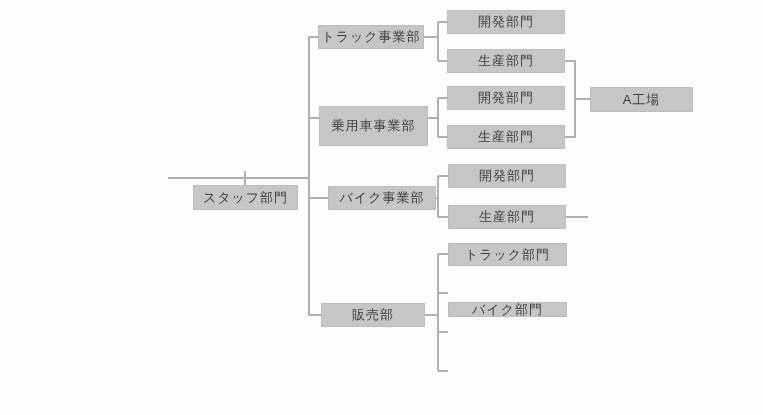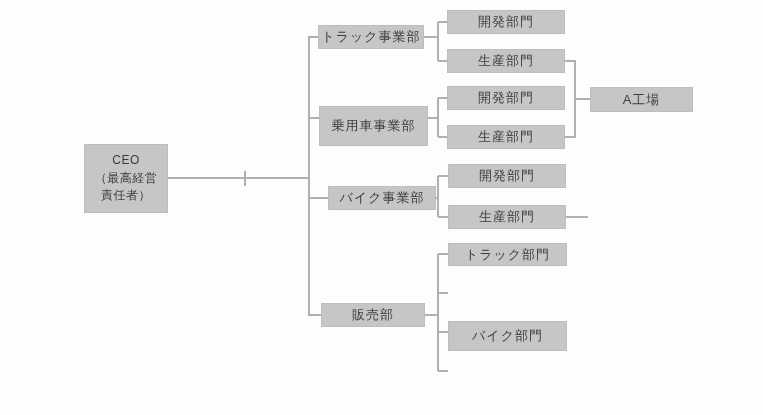--- a/index.html
+++ b/index.html
@@ -59,25 +59,23 @@
     <path d="M 245 171 L 245 186"></path>
     <path d="M 318 37 L 309 37 L 309 315 L 321 315 M 309 118 L 319 118 M 309 198 L 328 198"></path>
     <path d="M 424 37 L 438 37 M 438 22 L 438 61 M 438 22 L 447 22 M 438 61 L 447 61"></path>
     <path d="M 428 118 L 438 118 M 438 98 L 438 137 M 438 98 L 447 98 M 438 137 L 447 137"></path>
     <path d="M 428 198 L 438 198 M 438 176 L 438 217 M 438 176 L 448 176 M 438 217 L 448 217"></path>
     <path d="M 425 315 L 438 315 M 438 254 L 438 371 M 438 254 L 448 254 M 438 293 L 448 293 M 438 332 L 448 332 M 438 371 L 448 371"></path>
     <path d="M 565 61 L 575 61 L 575 137 L 565 137 M 575 99 L 590 99"></path>
     <path d="M 566 217 L 588 217"></path>
   </svg>
 
-  <div class="node ceo" style="left:84px;top:144px;width:84px;height:69px">CEO
-（最高経営
-責任者）</div>
 
 
+  <div class="node" style="left:193px;top:185px;width:105px;height:25px">スタッフ部門</div>
 
   <div class="node" style="left:318px;top:25px;width:106px;height:24px">トラック事業部</div>
 
   <div class="node" style="left:319px;top:106px;width:109px;height:40px">乗用車事業部</div>
 
   <div class="node" style="left:328px;top:186px;width:108px;height:24px">バイク事業部</div>
 
   <div class="node" style="left:321px;top:303px;width:104px;height:24px">販売部</div>
 
   <div class="node" style="left:447px;top:10px;width:118px;height:24px">開発部門</div>
@@ -91,16 +89,16 @@
   <div class="node" style="left:448px;top:164px;width:118px;height:24px">開発部門</div>
 
   <div class="node" style="left:448px;top:205px;width:118px;height:24px">生産部門</div>
 
   <div class="node" style="left:590px;top:87px;width:103px;height:25px">A工場</div>
 
 
   <div class="node" style="left:448px;top:243px;width:119px;height:23px">トラック部門</div>
 
 
-  <div class="node" style="left:448px;top:321px;width:119px;height:30px">バイク部門</div>
+  <div class="node" style="left:448px;top:302px;width:119px;height:15px">バイク部門</div>
 
 
 </div>
 
 </body></html>

